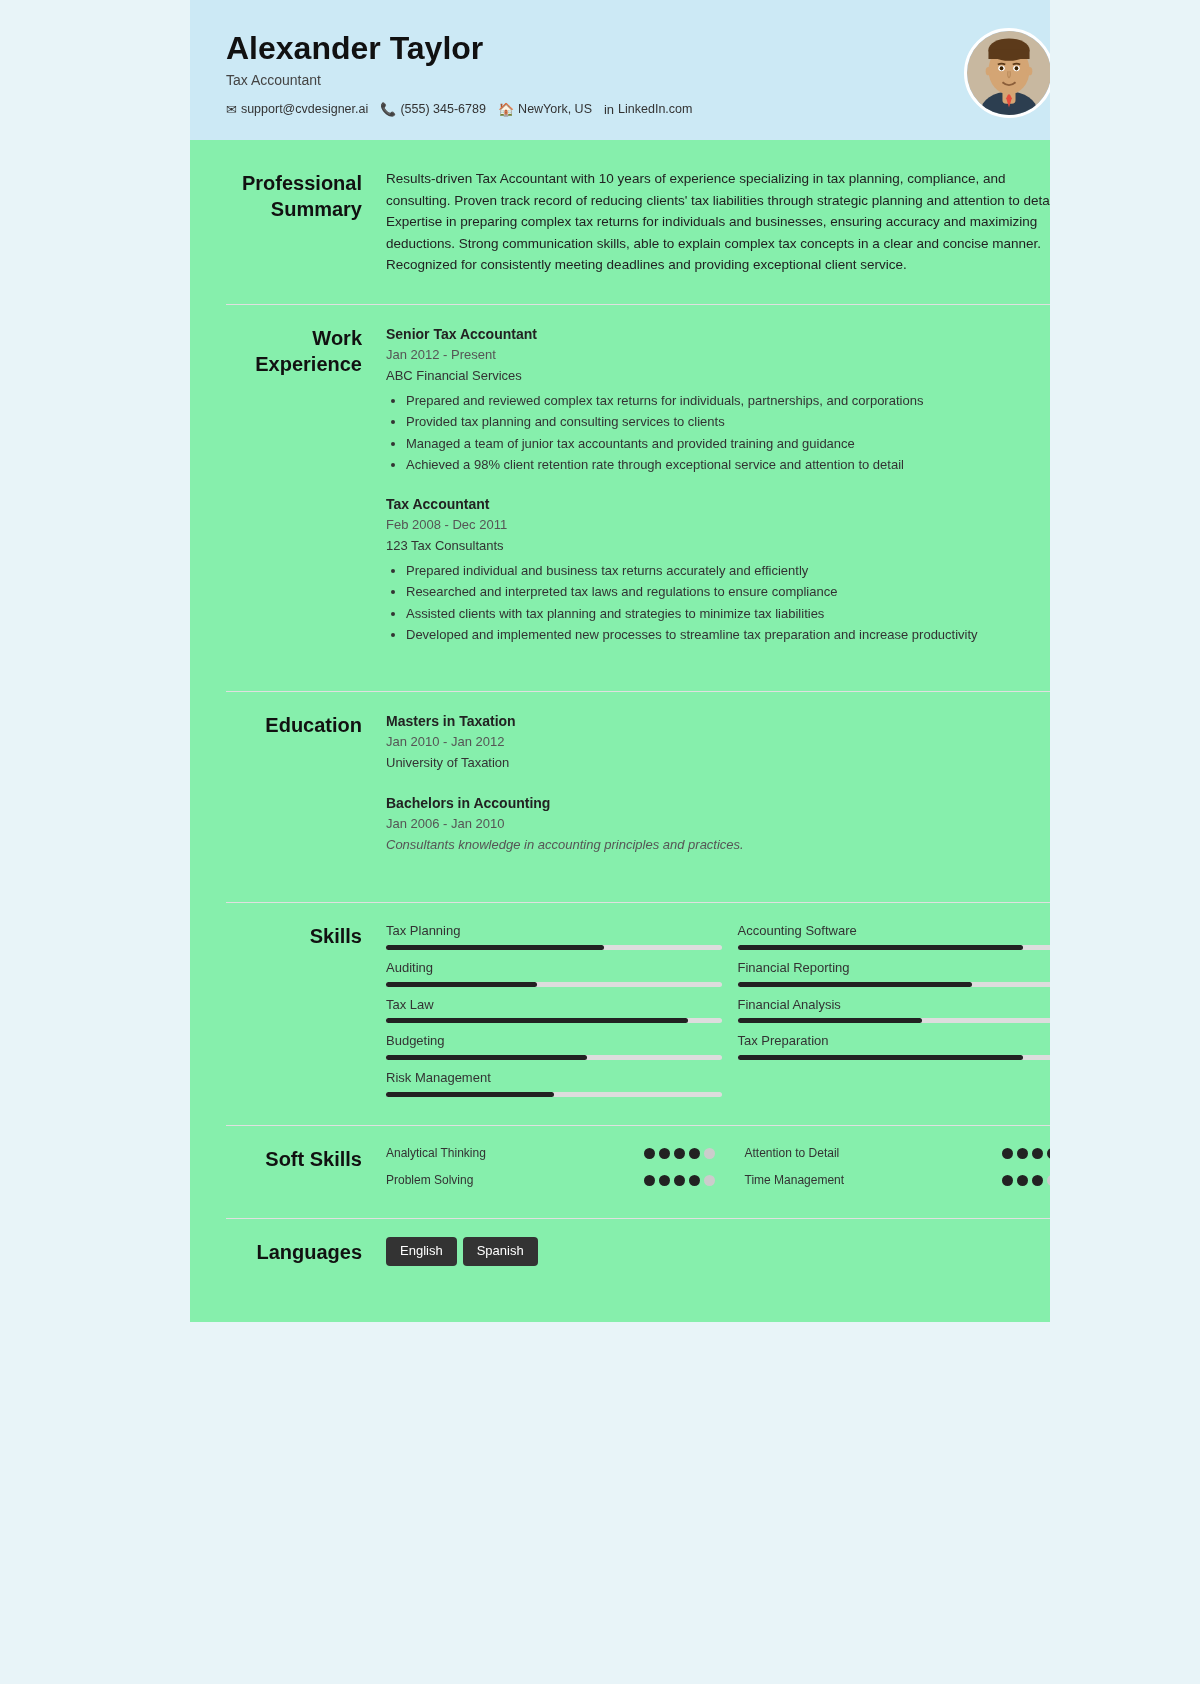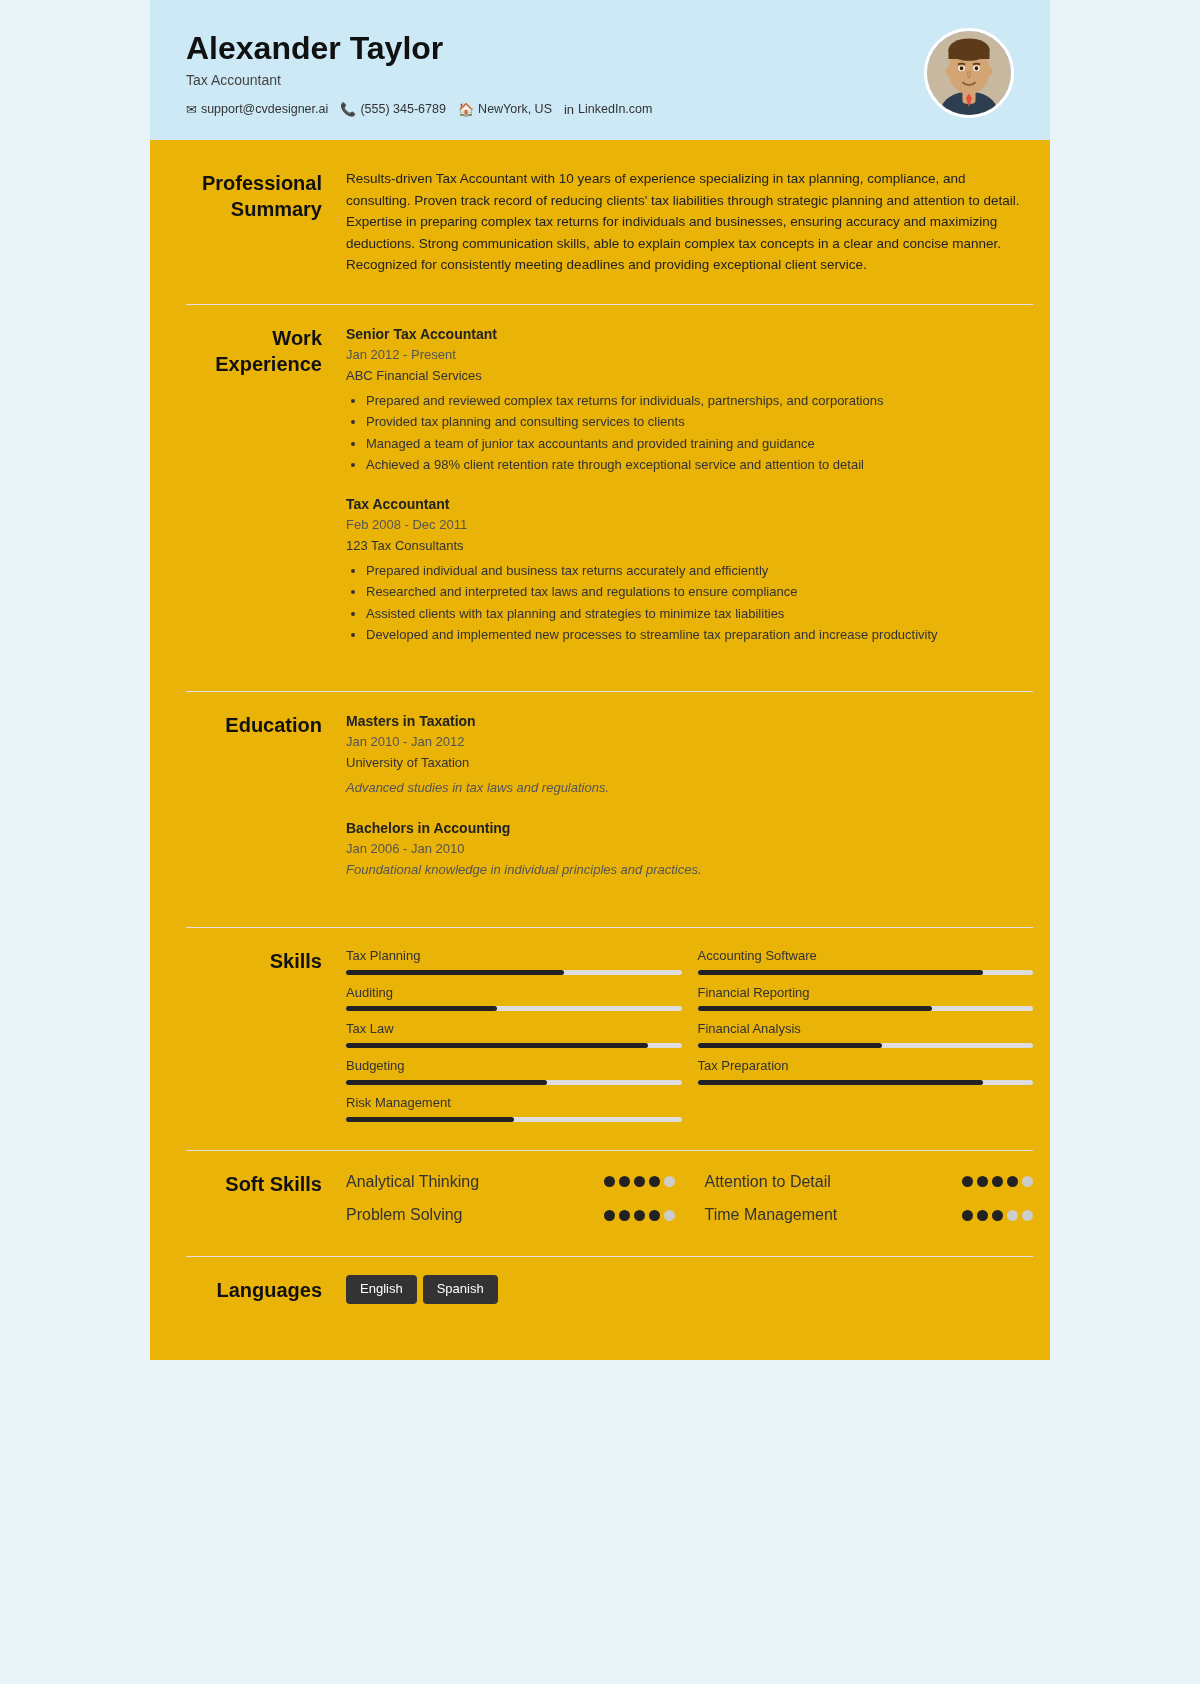--- a/index.html
+++ b/index.html
@@ -4,22 +4,23 @@
   <style>
     * { margin: 0; padding: 0; box-sizing: border-box; }
     body {
       font-family: Arial, sans-serif;
       background: #e8f4f8;
       width: 900px;
       margin: 0 auto;
       padding: 0;
     }
     .resume-wrapper {
-      background: #eab308;
+      background: #86efac;
       width: 900px;
+      margin-left: 40px;
     }
     
     .header {
       background: #cce9f5;
       padding: 28px 36px 22px 36px;
       display: flex;
       align-items: center;
       justify-content: space-between;
     }
     .header-left {}
@@ -168,21 +169,21 @@
       display: grid;
       grid-template-columns: 1fr 1fr;
       gap: 8px 30px;
     }
     .soft-skill-item {
       display: flex;
       align-items: center;
       justify-content: space-between;
     }
     .soft-skill-name {
-      font-size: 16px;
+      font-size: 12px;
       color: #333;
       text-align: center;
     }
     .soft-skill-dots {
       display: flex;
       gap: 4px;
       align-items: center;
     }
     .dot {
       width: 11px;
@@ -322,29 +323,28 @@
     <div class="section">
       <div class="section-label">Education</div>
       <div class="section-content">
 
         <div class="entry">
           <div class="entry-header">
             <div class="entry-title">Masters in Taxation</div>
             <div class="entry-date">Jan 2010 - Jan 2012</div>
           </div>
           <div class="entry-org">University of Taxation</div>
-          <div class="entry-desc">Advanced studies in tax laws and regulations.</div>
         </div>
 
         <div class="entry">
           <div class="entry-header">
             <div class="entry-title">Bachelors in Accounting</div>
             <div class="entry-date">Jan 2006 - Jan 2010</div>
           </div>
-          <div class="entry-desc">Foundational knowledge in individual principles and practices.</div>
+          <div class="entry-desc">Consultants knowledge in accounting principles and practices.</div>
         </div>
       </div>
     </div>
 
     <div class="divider"></div>
 
     <div class="section">
       <div class="section-label">Skills</div>
       <div class="section-content">
         <div class="skills-grid" id="skills-grid">

